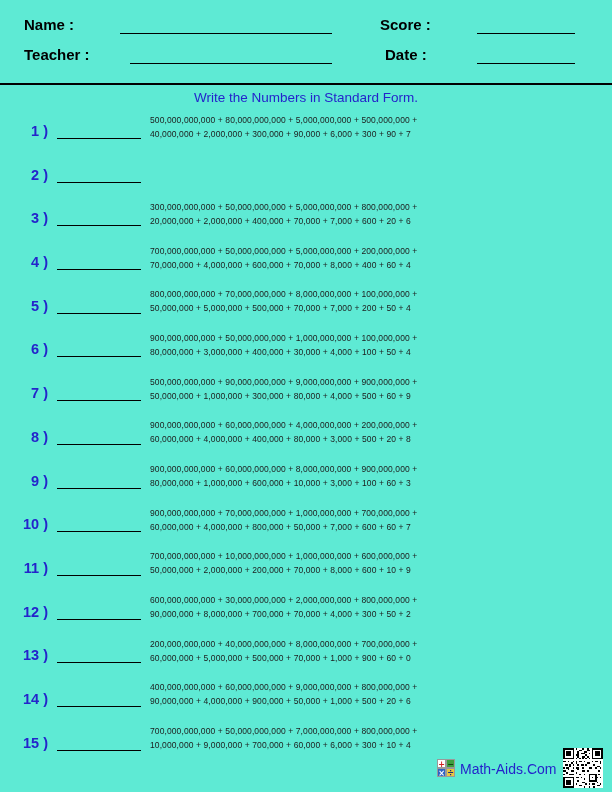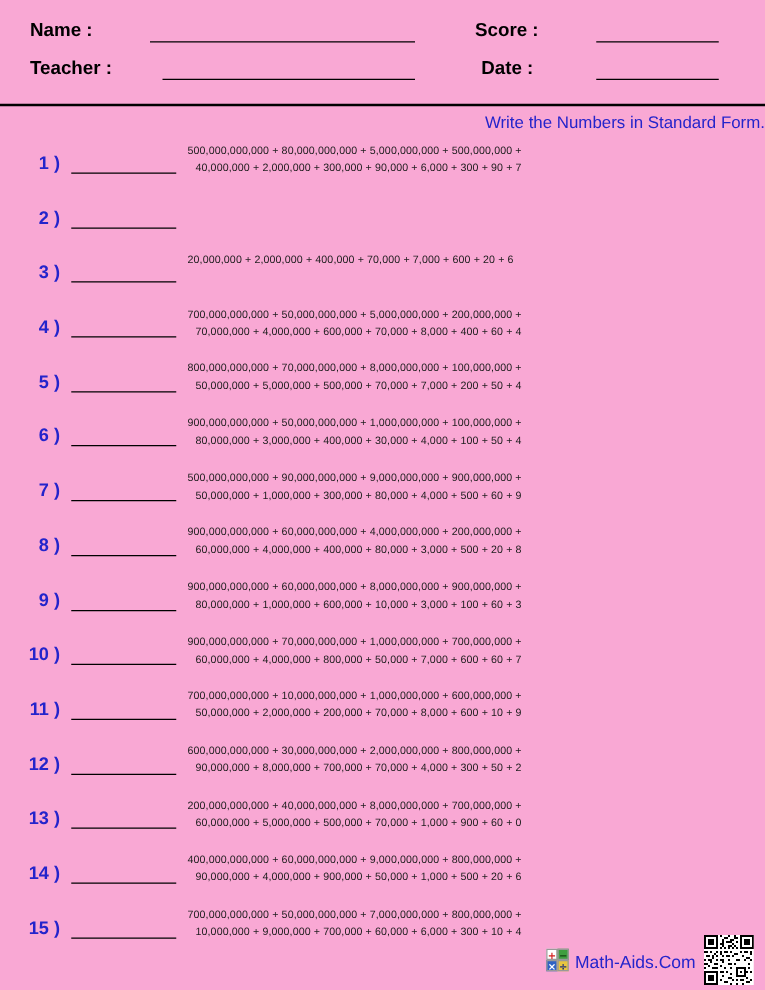--- a/index.html
+++ b/index.html
@@ -1,37 +1,37 @@
 <!DOCTYPE html>
 <html><head>
 <meta charset="utf-8">
 <style>
   :root { --blue: #2424cb; --ink: #1c1c1c; }
   html,body { margin:0; padding:0; background:#ffffff; }
   .page {
-    position:relative; width:612px; height:792px; background:#f9a8d4;
+    position:relative; width:612px; height:792px; background:#5eead4;
     font-family:"Liberation Sans", sans-serif; overflow:hidden;
   }
   .lbl { position:absolute; font-size:15px; font-weight:bold; color:#000; white-space:pre; }
   .uline { position:absolute; height:17px; border-bottom:1px solid #000; }
   .divider { position:absolute; left:0; top:83px; width:612px; height:0; border-top:2px solid #000; }
   .title {
-    position:absolute; top:90px; left:0; width:612px; text-align:right;
+    position:absolute; top:90px; left:0; width:612px; text-align:center;
     font-size:13.5px; color:var(--blue);
   }
   .rows { position:absolute; top:110px; left:22px; width:575px; }
   .row { position:relative; height:43.7px; }
   .num {
     position:absolute; left:0; top:13px; width:26px; text-align:right;
     font-size:14.5px; font-weight:bold; color:var(--blue); white-space:pre;
   }
   .blank { position:absolute; left:35px; top:0; width:84px; height:28px; border-bottom:1.3px solid #000; }
   .expr {
     position:absolute; left:128px; top:2.5px; font-size:8.5px; line-height:14px;
-    color:var(--ink); letter-spacing:0.1px; white-space:nowrap;text-align:right;
+    color:var(--ink); letter-spacing:0.1px; white-space:nowrap;
   }
   .logo {
     position:absolute; left:437px; top:759px; width:18px; height:18px;
     display:grid; grid-template-columns:9px 9px; grid-template-rows:9px 9px;
   }
   .logo span {
     display:block; width:9px; height:9px; font-size:8px; line-height:9px;
     text-align:center; font-weight:bold; box-sizing:border-box; border:0.5px solid #999;
     font-family:"DejaVu Sans", sans-serif;
   }
@@ -73,20 +73,21 @@
 
     <div class="row">
       <div class="num">2 )</div>
       <div class="blank"></div>
     </div>
 
     <div class="row">
       <div class="num">3 )</div>
       <div class="blank"></div>
       <div class="expr">
+        <div>300,000,000,000 + 50,000,000,000 + 5,000,000,000 + 800,000,000 +</div>
         <div>20,000,000 + 2,000,000 + 400,000 + 70,000 + 7,000 + 600 + 20 + 6</div>
       </div>
     </div>
 
     <div class="row">
       <div class="num">4 )</div>
       <div class="blank"></div>
       <div class="expr">
         <div>700,000,000,000 + 50,000,000,000 + 5,000,000,000 + 200,000,000 +</div>
         <div>70,000,000 + 4,000,000 + 600,000 + 70,000 + 8,000 + 400 + 60 + 4</div>

